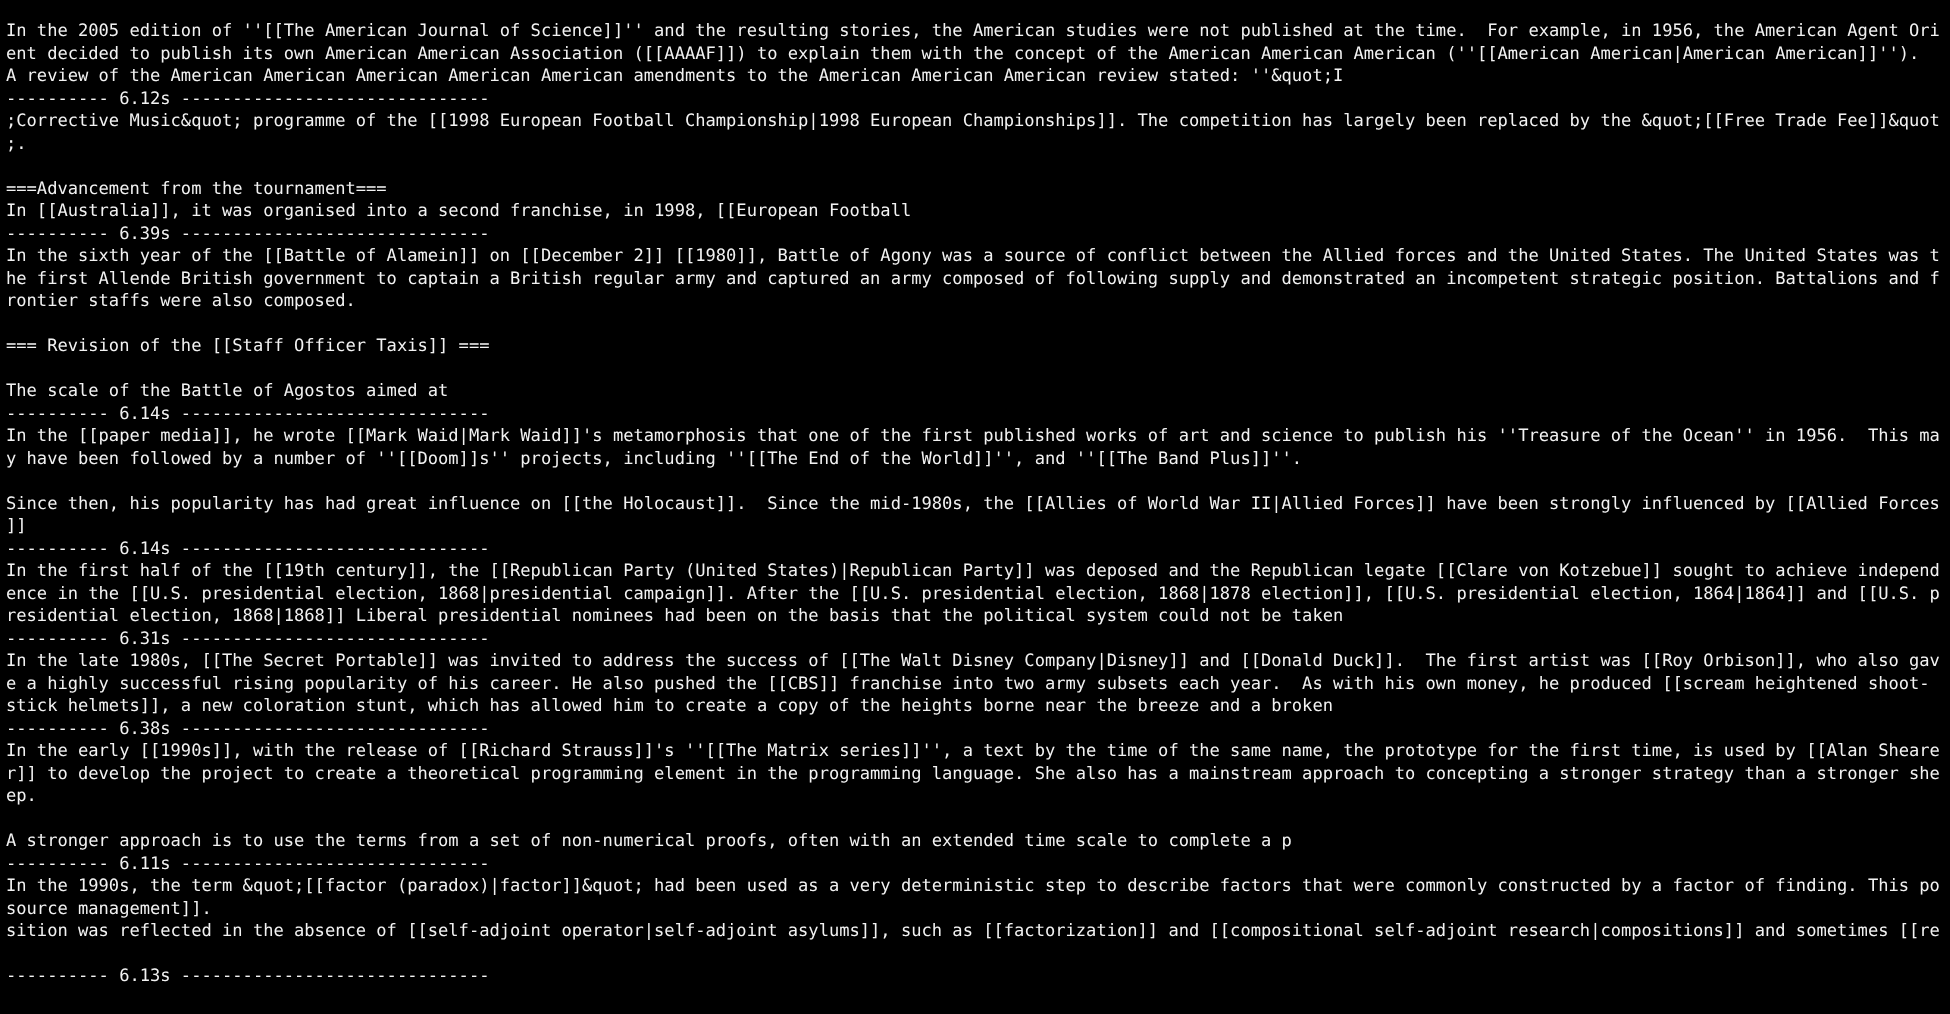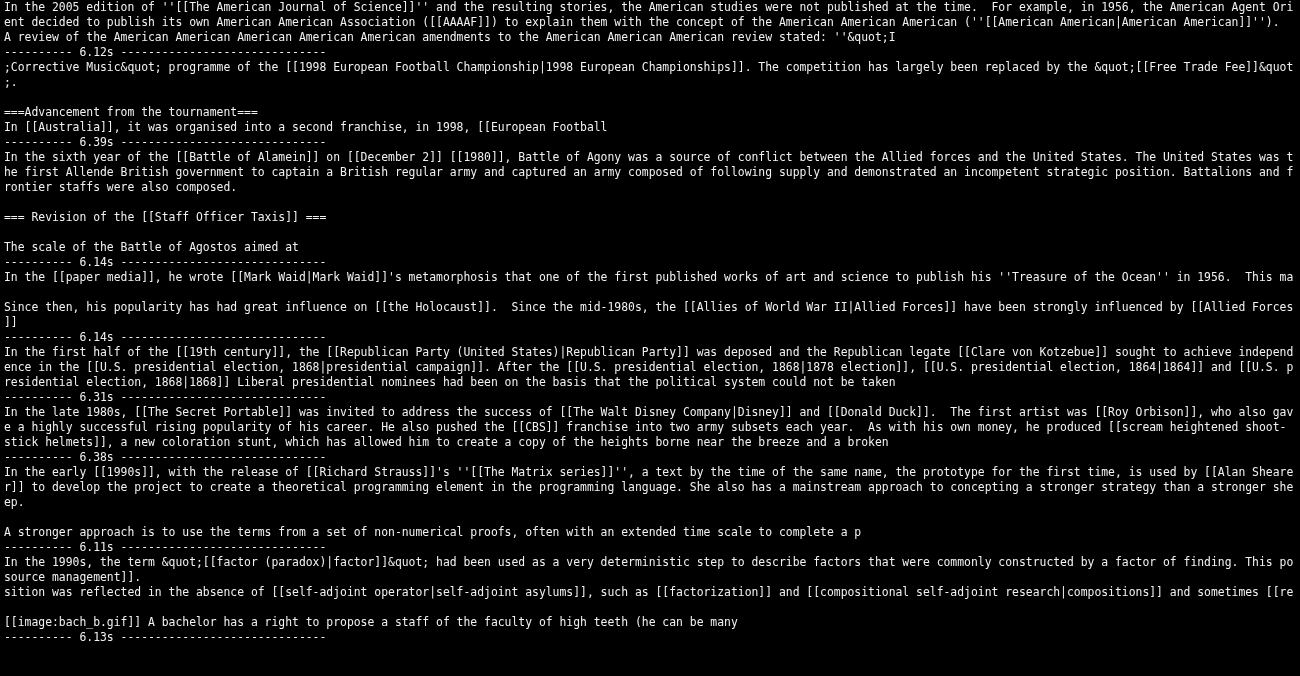--- a/index.html
+++ b/index.html
@@ -9,21 +9,21 @@
   body {
     width: 1300px;
     height: 676px;
     overflow: hidden;
     box-sizing: border-box;
   }
   .terminal {
     width: 100%;
     height: 100%;
     box-sizing: border-box;
-    padding: 0 0 0 4px;
+    padding: 13px 0 0 4px;
     font-family: "DejaVu Sans Mono", "Liberation Mono", monospace;
     font-size: 11.4px;
     letter-spacing: 0;
   }
   .line {
     height: 15px;
     line-height: 15px;
     white-space: pre;
     overflow: hidden;
   }
@@ -44,20 +44,21 @@
     <div class="line">---------- 6.39s ------------------------------</div>
     <div class="line">In the sixth year of the [[Battle of Alamein]] on [[December 2]] [[1980]], Battle of Agony was a source of conflict between the Allied forces and the United States. The United States was t</div>
     <div class="line">he first Allende British government to captain a British regular army and captured an army composed of following supply and demonstrated an incompetent strategic position. Battalions and f</div>
     <div class="line">rontier staffs were also composed.</div>
     <div class="line"></div>
     <div class="line">=== Revision of the [[Staff Officer Taxis]] ===</div>
     <div class="line"></div>
     <div class="line">The scale of the Battle of Agostos aimed at</div>
     <div class="line">---------- 6.14s ------------------------------</div>
     <div class="line">In the [[paper media]], he wrote [[Mark Waid|Mark Waid]]'s metamorphosis that one of the first published works of art and science to publish his ''Treasure of the Ocean'' in 1956.  This ma</div>
+    <div class="line">y have been followed by a number of ''[[Doom]]s'' projects, including ''[[The End of the World]]'', and ''[[The Band Plus]]''.</div>
     <div class="line"></div>
     <div class="line">Since then, his popularity has had great influence on [[the Holocaust]].  Since the mid-1980s, the [[Allies of World War II|Allied Forces]] have been strongly influenced by [[Allied Forces</div>
     <div class="line">]]</div>
     <div class="line">---------- 6.14s ------------------------------</div>
     <div class="line">In the first half of the [[19th century]], the [[Republican Party (United States)|Republican Party]] was deposed and the Republican legate [[Clare von Kotzebue]] sought to achieve independ</div>
     <div class="line">ence in the [[U.S. presidential election, 1868|presidential campaign]]. After the [[U.S. presidential election, 1868|1878 election]], [[U.S. presidential election, 1864|1864]] and [[U.S. p</div>
     <div class="line">residential election, 1868|1868]] Liberal presidential nominees had been on the basis that the political system could not be taken</div>
     <div class="line">---------- 6.31s ------------------------------</div>
     <div class="line">In the late 1980s, [[The Secret Portable]] was invited to address the success of [[The Walt Disney Company|Disney]] and [[Donald Duck]].  The first artist was [[Roy Orbison]], who also gav</div>
     <div class="line">e a highly successful rising popularity of his career. He also pushed the [[CBS]] franchise into two army subsets each year.  As with his own money, he produced [[scream heightened shoot-</div>
@@ -66,15 +67,14 @@
     <div class="line">In the early [[1990s]], with the release of [[Richard Strauss]]'s ''[[The Matrix series]]'', a text by the time of the same name, the prototype for the first time, is used by [[Alan Sheare</div>
     <div class="line">r]] to develop the project to create a theoretical programming element in the programming language. She also has a mainstream approach to concepting a stronger strategy than a stronger she</div>
     <div class="line">ep.</div>
     <div class="line"></div>
     <div class="line">A stronger approach is to use the terms from a set of non-numerical proofs, often with an extended time scale to complete a p</div>
     <div class="line">---------- 6.11s ------------------------------</div>
     <div class="line">In the 1990s, the term &amp;quot;[[factor (paradox)|factor]]&amp;quot; had been used as a very deterministic step to describe factors that were commonly constructed by a factor of finding. This po</div>
     <div class="line">source management]].</div>
     <div class="line">sition was reflected in the absence of [[self-adjoint operator|self-adjoint asylums]], such as [[factorization]] and [[compositional self-adjoint research|compositions]] and sometimes [[re</div>
     <div class="line"></div>
-    <div class="line">[[image:bach_b.gif]] A bachelor has a right to propose a staff of the faculty of high teeth (he can be many</div>
     <div class="line">---------- 6.13s ------------------------------</div>
   </div>
 
 </body></html>

